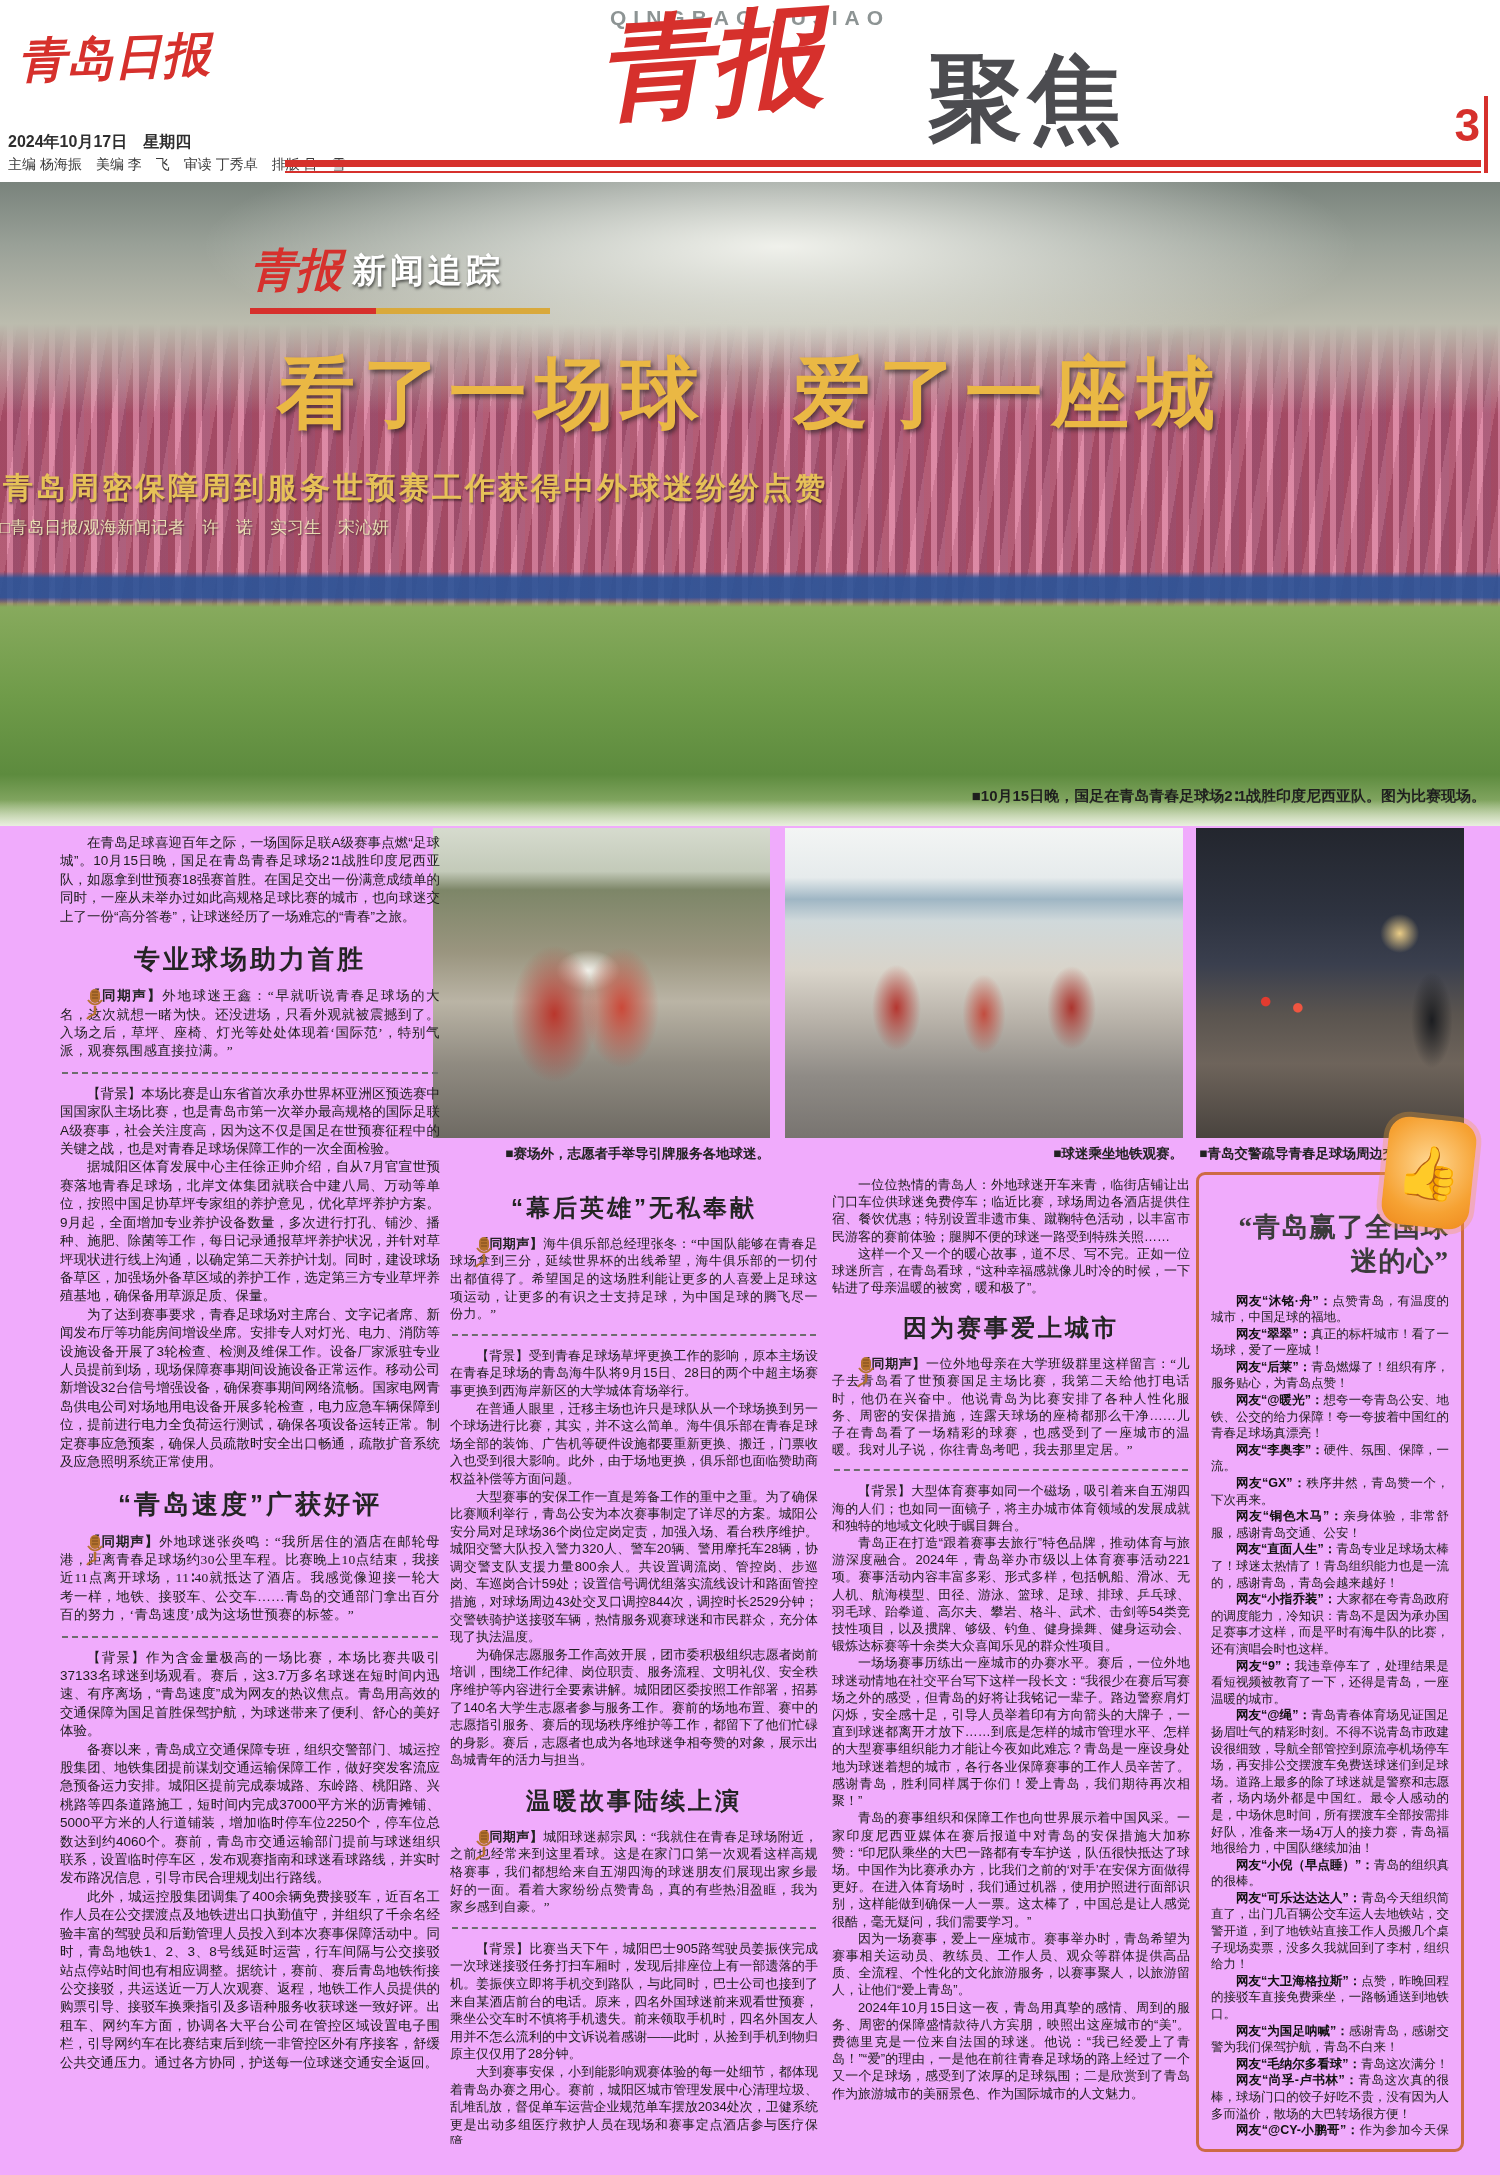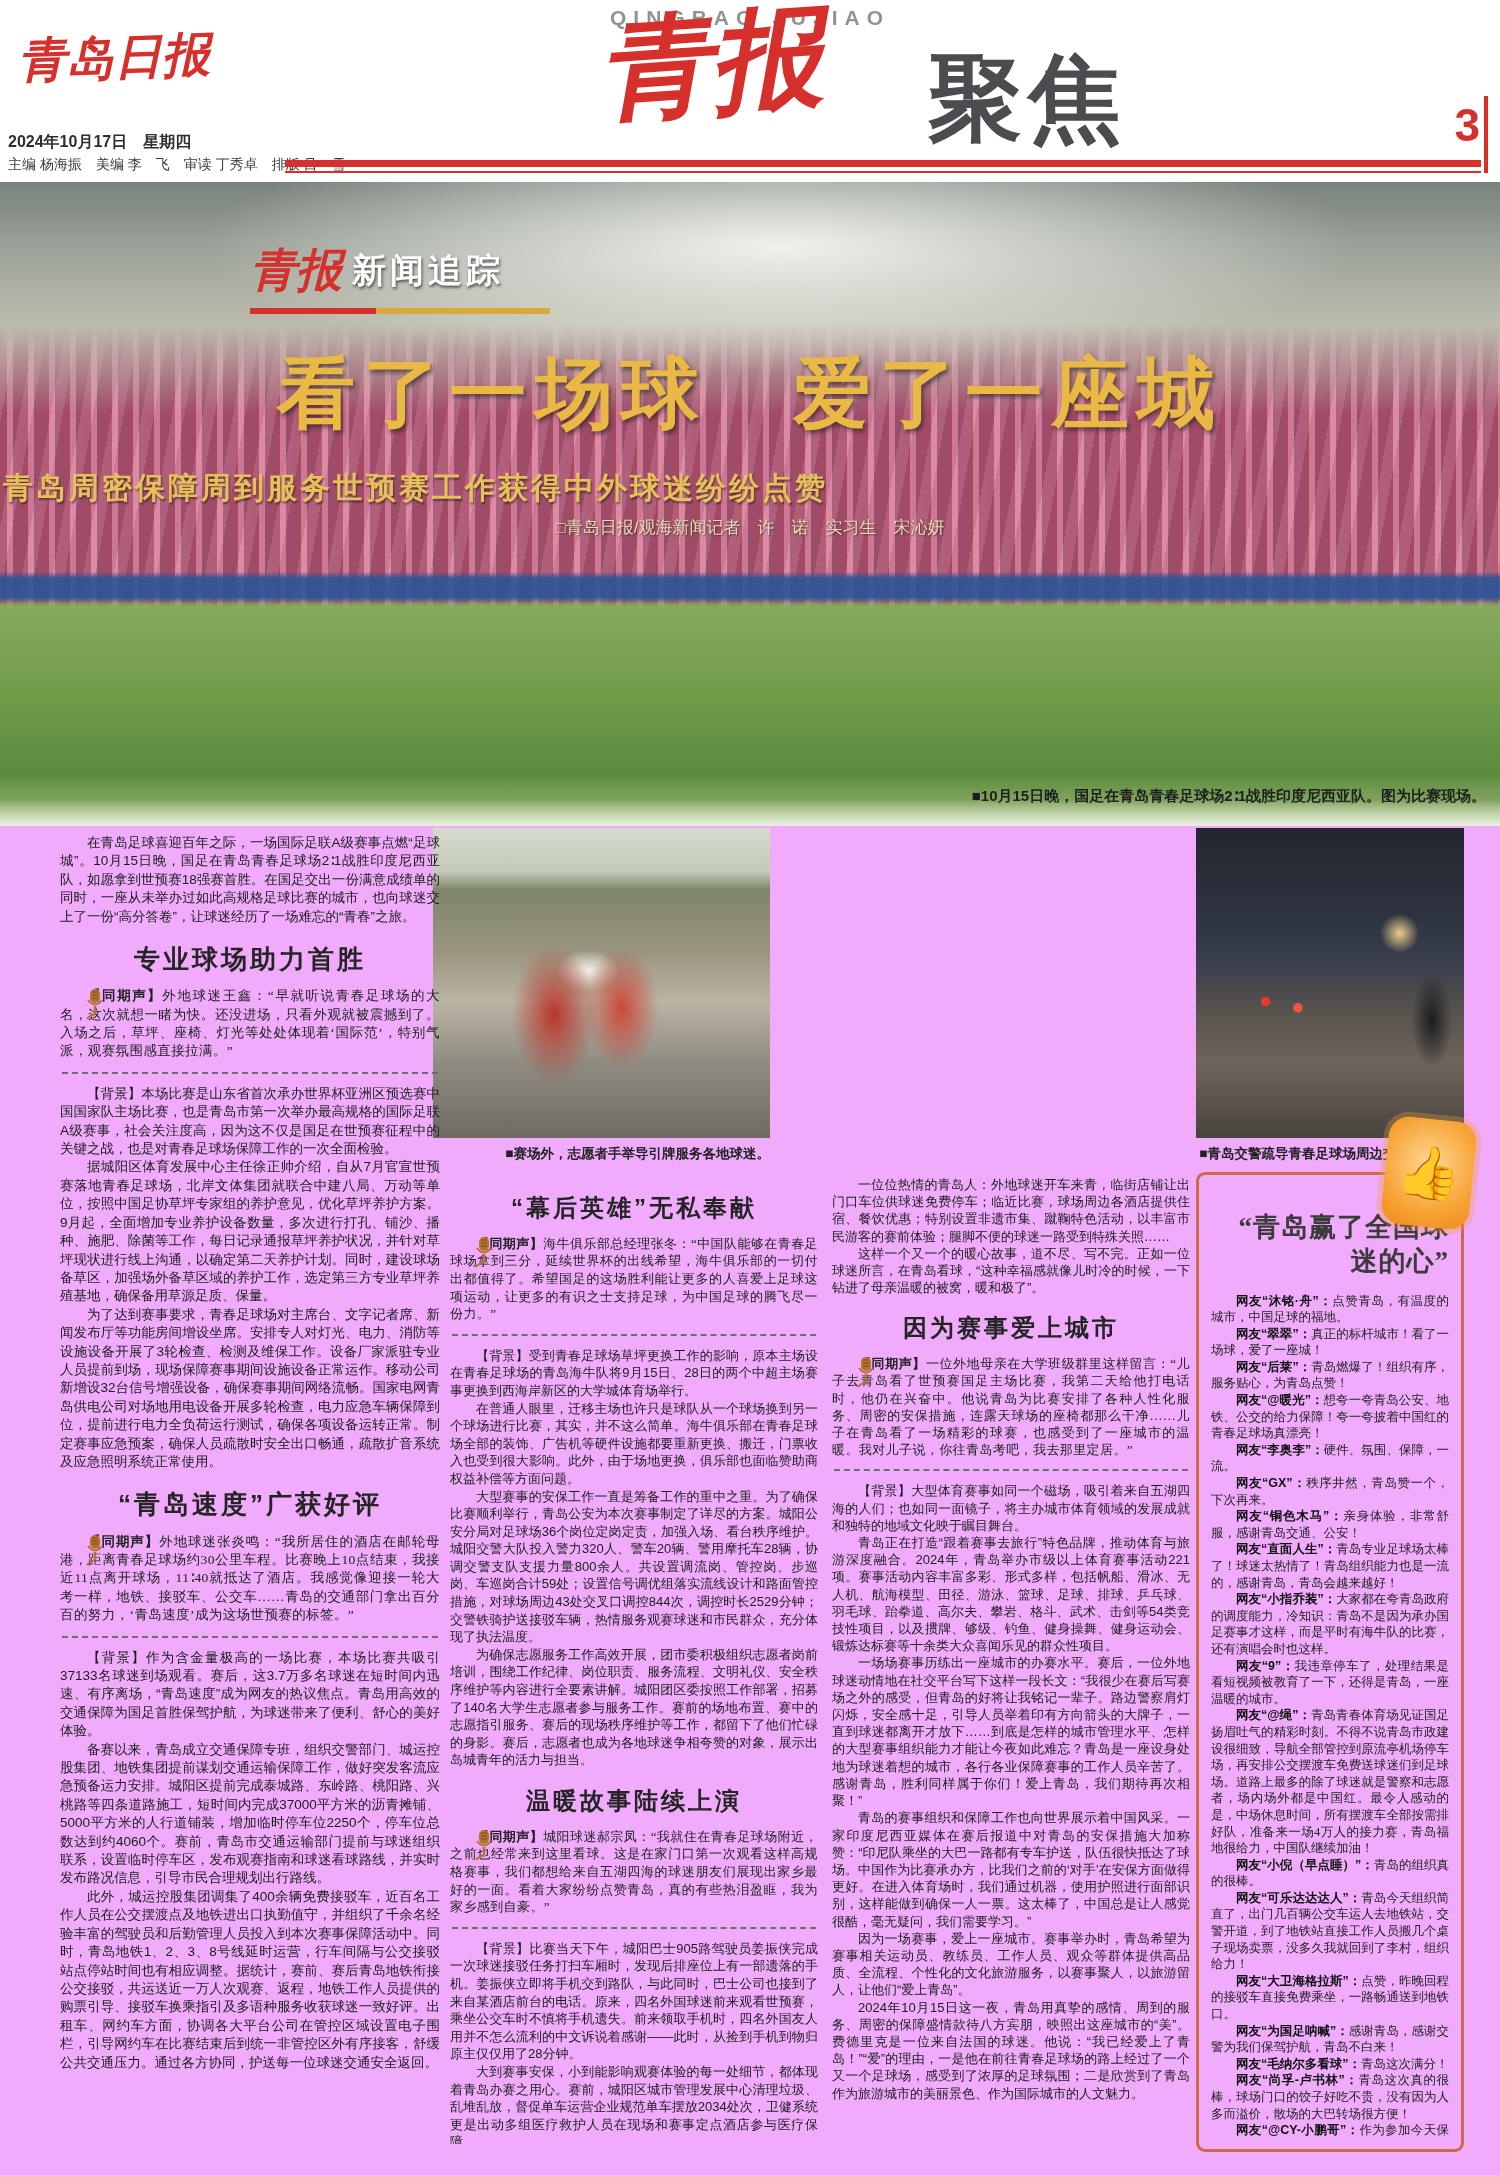--- a/index.html
+++ b/index.html
@@ -37,21 +37,21 @@
       font-size:46px;color:#d6302c;margin-right:10px;vertical-align:middle;}
   .badge-label{font-size:34px;font-weight:900;color:#fff;letter-spacing:4px;vertical-align:middle;
       text-shadow:1px 2px 3px rgba(0,0,0,.6);}
   .badge-underline{width:300px;height:6px;margin-top:6px;
       background:linear-gradient(90deg,#d6302c 0 42%,#d9a93c 42% 100%);}
   .headline{position:absolute;left:0;top:160px;width:100%;text-align:center;
       font-family:"Liberation Serif",serif;font-weight:900;font-size:78px;color:#eab844;
       letter-spacing:8px;text-shadow:2px 3px 4px rgba(20,20,20,.55);}
   .subhead{position:absolute;left:3px;top:286px;width:100%;text-align:left;
       font-size:30px;font-weight:900;color:#e6c158;letter-spacing:3px;text-shadow:1px 2px 2px rgba(0,0,0,.45);}
-  .hero-byline{position:absolute;left:0;top:334px;width:100%;text-align:center;
+  .hero-byline{position:absolute;left:0;top:334px;width:100%;text-align:left;
       font-size:17px;color:#e8dcb2;text-shadow:1px 1px 2px rgba(0,0,0,.5);}
   .hero-caption{position:absolute;right:14px;bottom:20px;font-size:15px;font-weight:bold;color:#1e1e1e;}
 
   
   .photo{position:absolute;top:828px;height:310px;}
   .photo .art{width:100%;height:100%;}
   .photo .cap{margin-top:7px;font-size:13.5px;font-weight:bold;color:#222;text-align:right;}
   .p1{left:433px;width:337px;}
   .p1 .art{background:
       radial-gradient(ellipse 60px 95px at 36% 60%, rgba(186,48,38,.95), rgba(186,48,38,0) 72%),
@@ -129,20 +129,24 @@
     <div class="subhead">青岛周密保障周到服务世预赛工作获得中外球迷纷纷点赞</div>
     <div class="hero-byline">□青岛日报/观海新闻记者　许　诺　实习生　宋沁妍</div>
     <div class="hero-caption">■10月15日晚，国足在青岛青春足球场2∶1战胜印度尼西亚队。图为比赛现场。</div>
     <div class="hero-fade"></div>
   </div>
 
   <div class="photo p1">
     <div class="art"></div>
     <div class="cap">■赛场外，志愿者手举导引牌服务各地球迷。</div>
   </div>
+  <div class="photo p2">
+    <div class="art"></div>
+    <div class="cap">■球迷乘坐地铁观赛。</div>
+  </div>
   <div class="photo p3">
     <div class="art"></div>
     <div class="cap">■青岛交警疏导青春足球场周边交通，保证道路畅通。</div>
   </div>
 
   <div class="col col1">
 
   <div class="item para">
         
         <span class="txt">在青岛足球喜迎百年之际，一场国际足联A级赛事点燃“足球城”。10月15日晚，国足在青岛青春足球场2∶1战胜印度尼西亚队，如愿拿到世预赛18强赛首胜。在国足交出一份满意成绩单的同时，一座从未举办过如此高规格足球比赛的城市，也向球迷交上了一份“高分答卷”，让球迷经历了一场难忘的“青春”之旅。</span>

